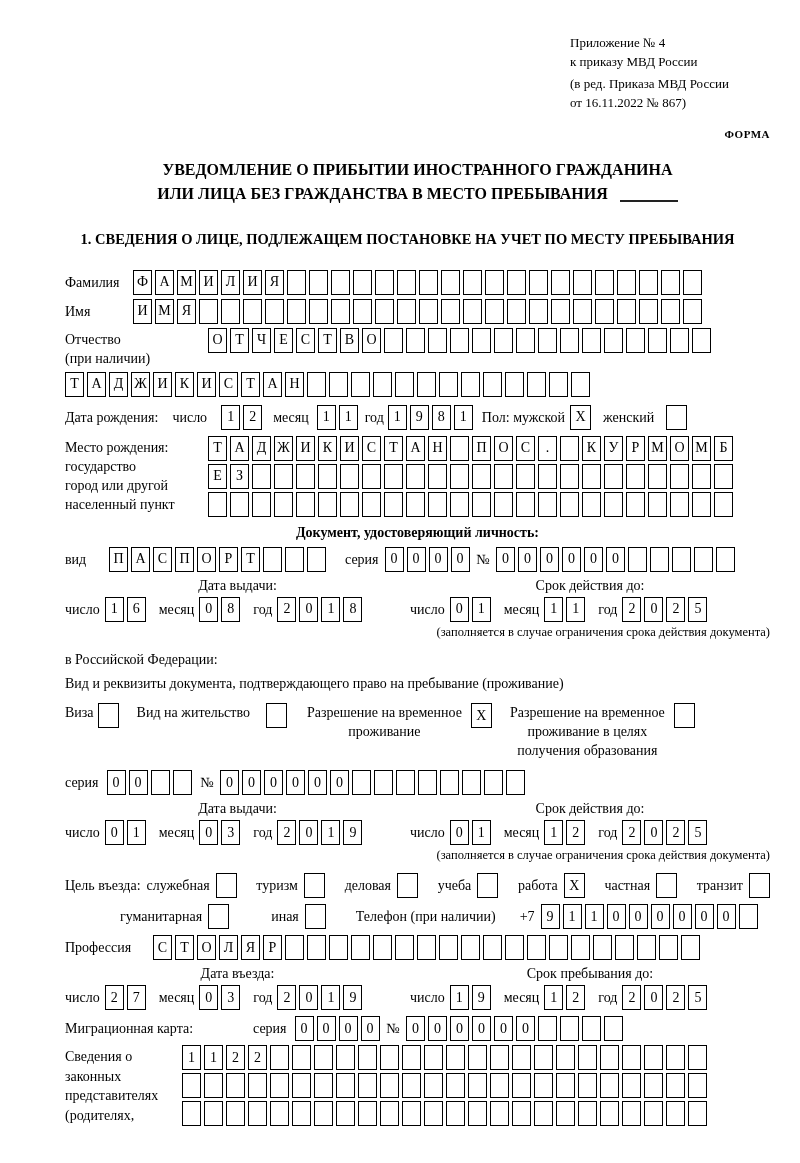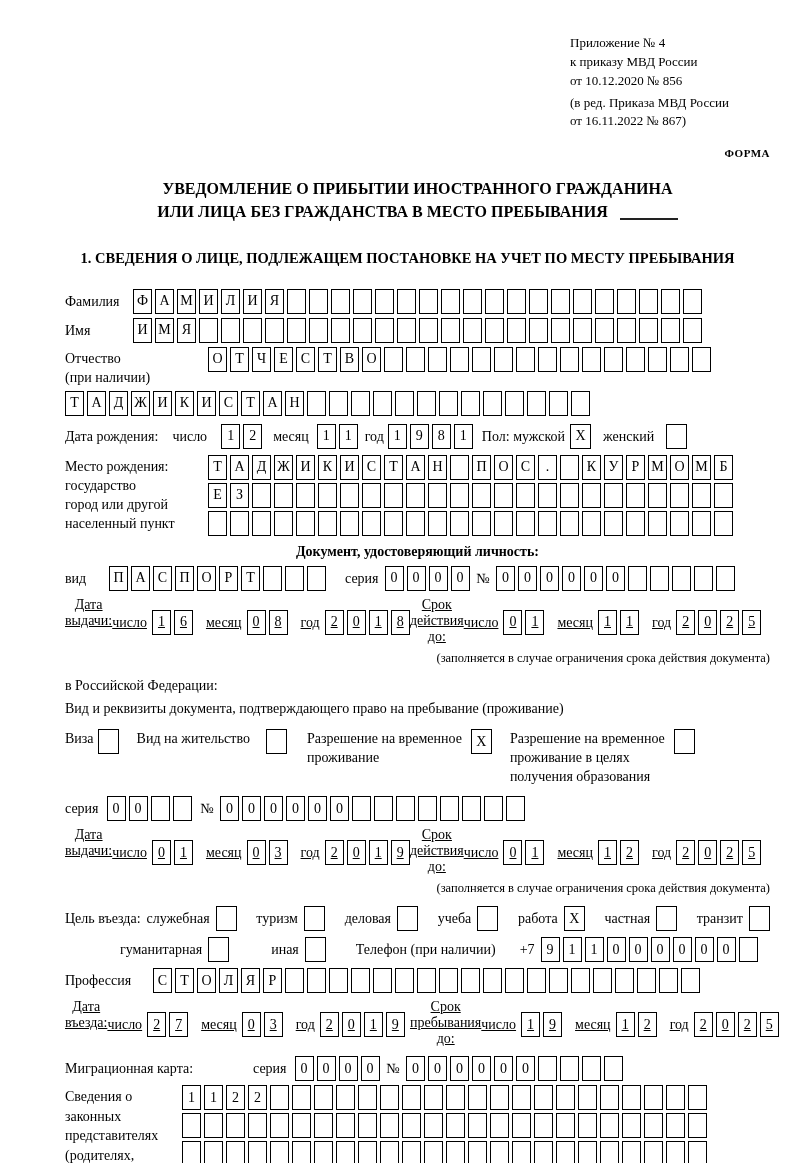--- a/index.html
+++ b/index.html
@@ -38,35 +38,35 @@
   .checkbox {
     width:21px; height:25px; flex:none;
     border:1.5px solid #000;
     display:inline-flex; align-items:center; justify-content:center;
     font-size:14px; background:#fff;
   }
   .inline-lbl { line-height:25px; white-space:nowrap; }
 
   
   .date-pair { display:flex; margin-top:6px; }
-  .dp-col { display:flex; flex-direction:row;text-decoration:underline; }
+  .dp-col { display:flex; flex-direction:column; }
   .dp-col.left { width:345px; }
   .dp-col.right { flex:1; }
   .dp-title { text-align:center; font-size:14px; margin-bottom:3px; }
   .dgroup { display:flex; align-items:center; }
   .dgroup .inline-lbl { margin-right:5px; }
   .dgroup .cells { margin-right:10px; }
   .note { text-align:right; font-size:12.5px; margin-top:3px; }
 
   
   .intro { font-size:14px; line-height:1.7; margin-top:8px; }
   .permit-row { display:flex; align-items:flex-start; margin-top:8px; margin-bottom:10px; }
   .opt { display:flex; align-items:flex-start; }
   .opt-text { font-size:14px; line-height:19px; }
-  .opt-text.center { }
+  .opt-text.center { text-align:center; }
   .opt .checkbox { margin-left:9px; }
 
   
   .purpose-row { display:flex; align-items:center; margin-top:10px; }
   .purpose-opts { display:flex; flex:1; justify-content:space-between; align-items:center; margin-left:6px; }
   .p-opt { display:flex; align-items:center; }
   .p-opt .checkbox { margin-left:6px; }
   .phone-row { display:flex; align-items:flex-start; margin-top:6px; margin-bottom:6px; padding-left:55px; }
 
   
@@ -75,21 +75,20 @@
   .rep-rows .frow { margin-bottom:3px; } .mt6 { margin-top:6px; } .mt8 { margin-top:8px; }
 </style>
 </head>
 <body>
 
 <div class="page">
 
   <div class="ref-block">
     <div class="ref-line">Приложение № 4</div>
     <div class="ref-line">к приказу МВД России</div>
-    <div class="ref-line">от 10.12.2020 № 856</div>
     <div class="ref-line rev">(в ред. Приказа МВД России</div>
     <div class="ref-line">от 16.11.2022 № 867)</div>
   </div>
 
   <div class="forma">ФОРМА</div>
 
   <div class="title">
     <div>УВЕДОМЛЕНИЕ О ПРИБЫТИИ ИНОСТРАННОГО ГРАЖДАНИНА</div>
     <div><span>ИЛИ ЛИЦА БЕЗ ГРАЖДАНСТВА В МЕСТО ПРЕБЫВАНИЯ</span><span class="title-underline"></span></div>
   </div>

